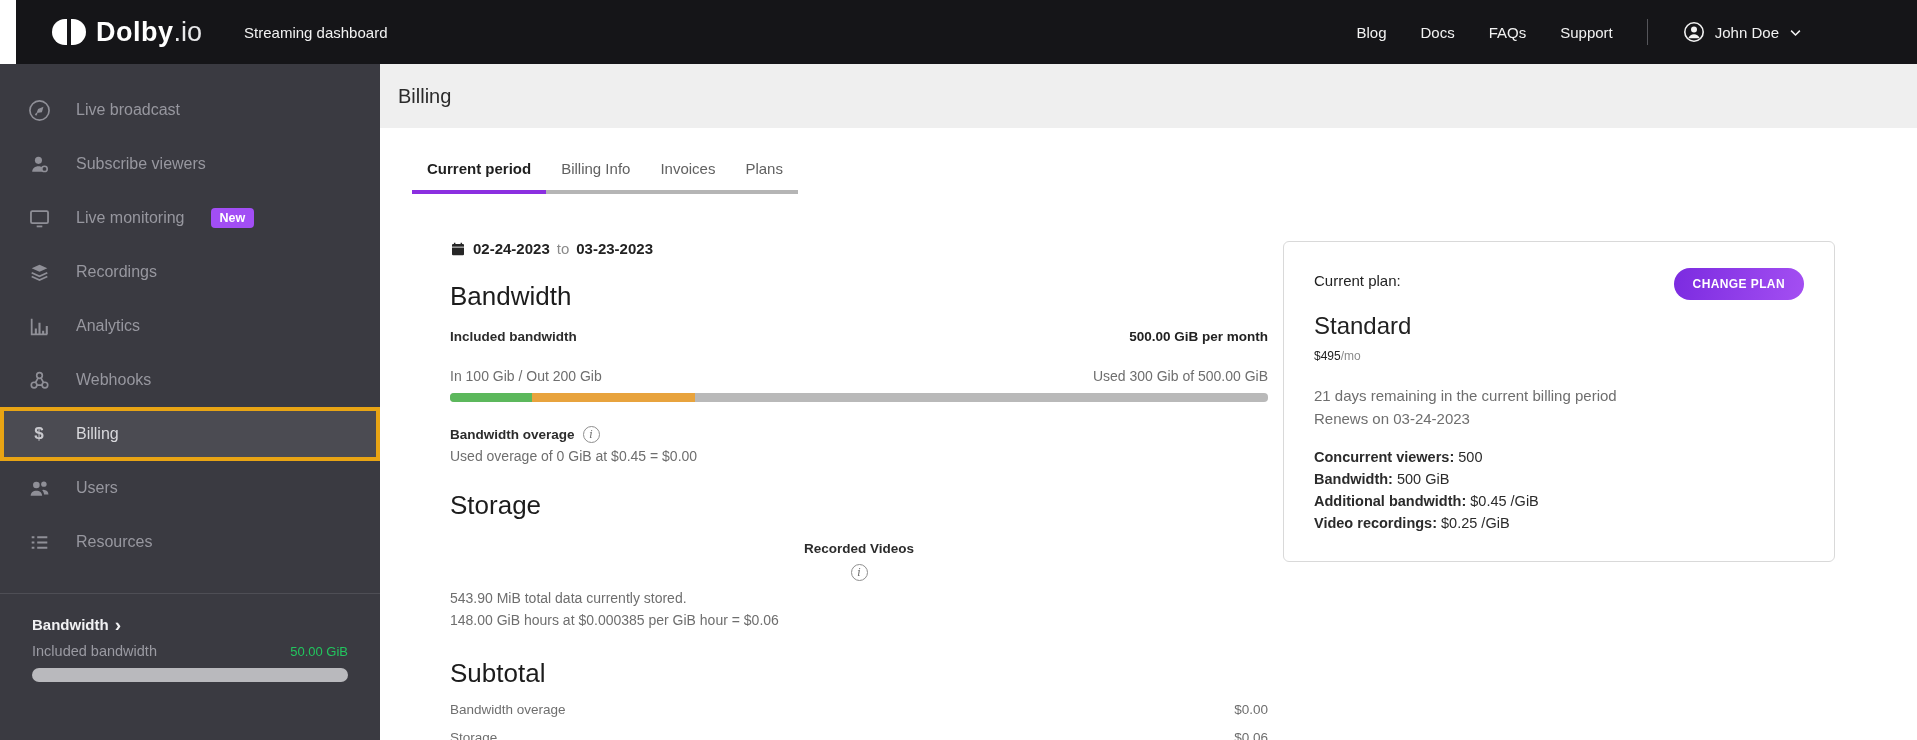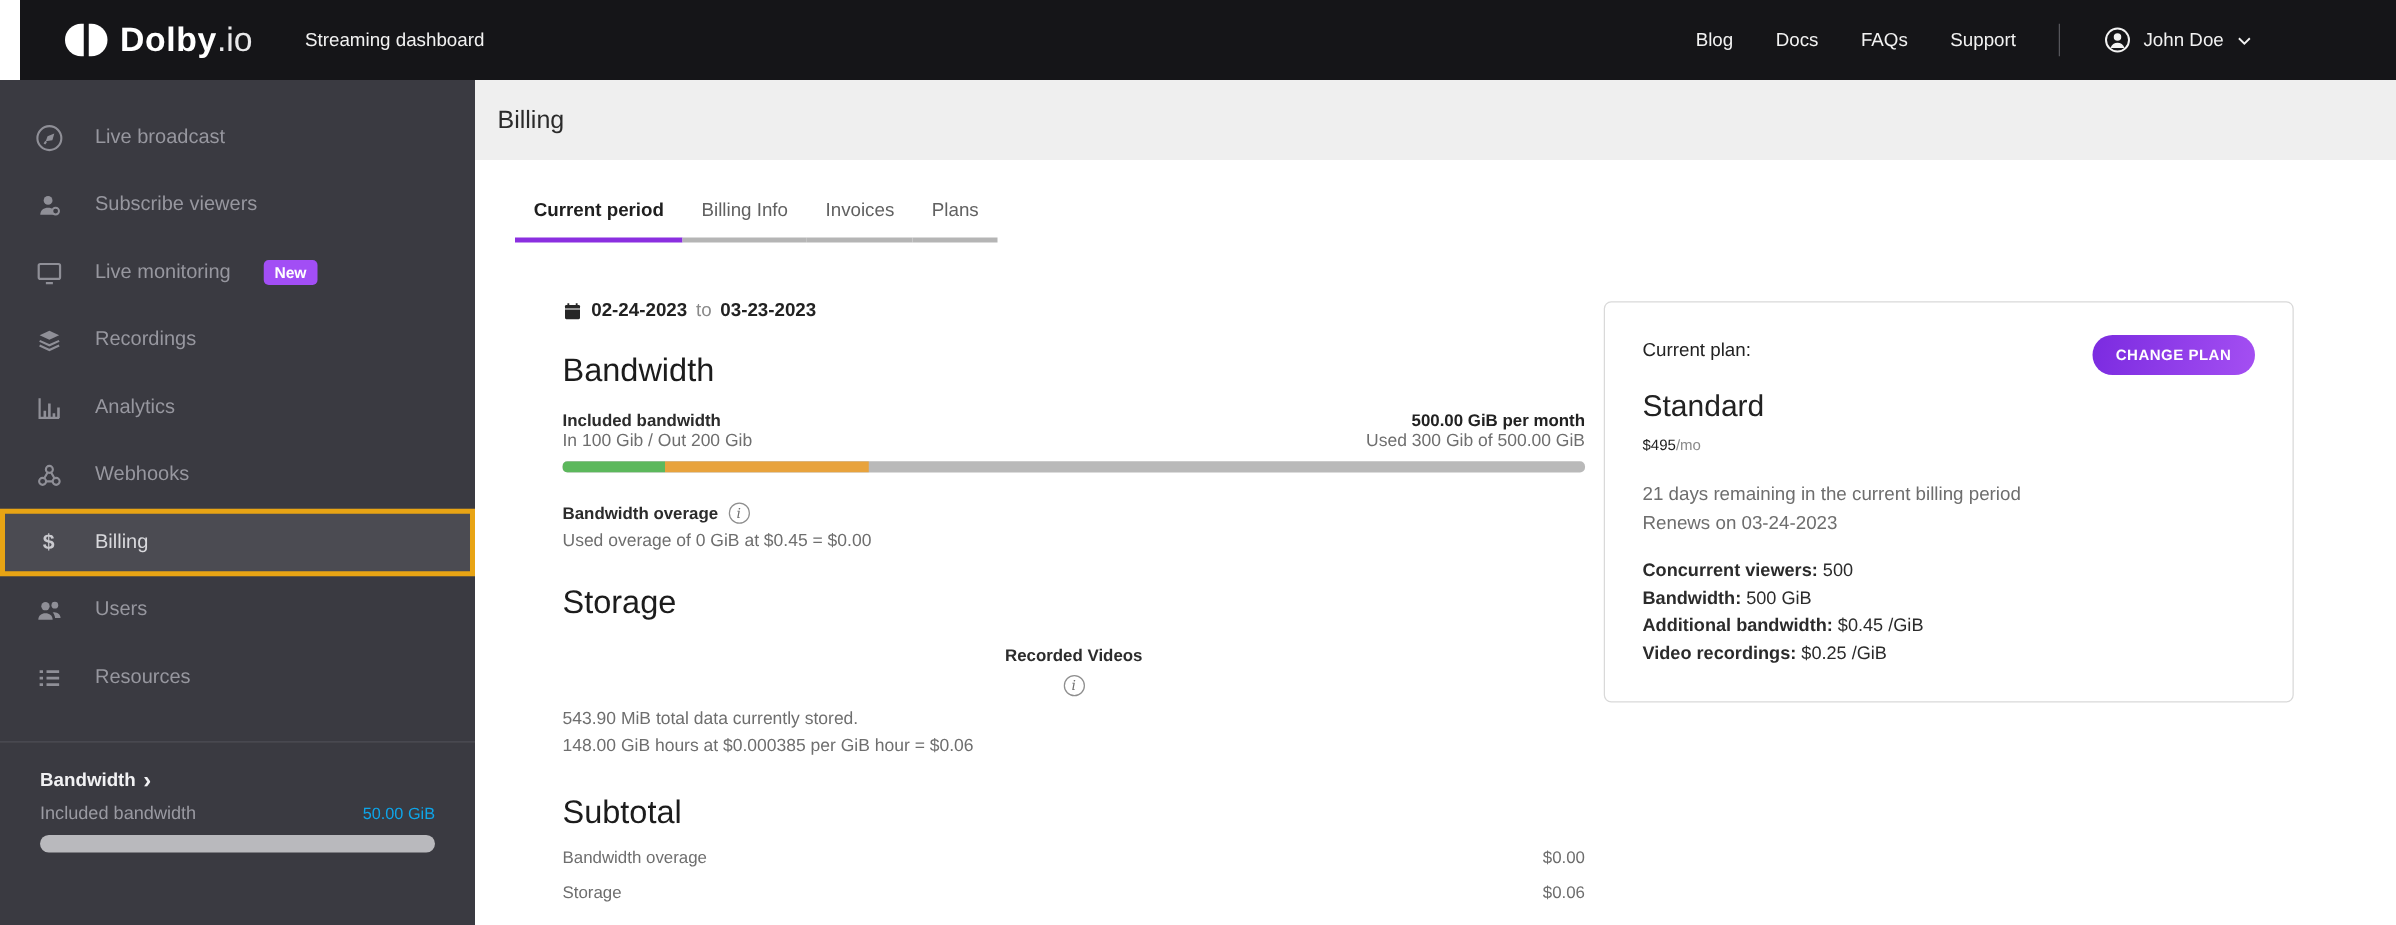--- a/index.html
+++ b/index.html
@@ -52,21 +52,21 @@
   .new-badge {
     background:#a24ef5; color:#fff; font-size:12.5px; font-weight:700;
     padding:3px 9px; border-radius:4px; margin-left:2px;
   }
   .side-divider { height:1px; background:#4e4e55; margin-top:24px; }
   .side-usage { padding:22px 32px 0 32px; }
   .usage-title-row { display:flex; align-items:center; gap:6px; color:#f1f1f3; font-size:15px; font-weight:700; cursor:pointer; }
   .usage-chevron { font-size:19px; font-weight:700; line-height:14px; }
   .usage-row { display:flex; justify-content:space-between; align-items:baseline; margin-top:10px; }
   .usage-label { color:#9a9aa2; font-size:14.5px; }
-  .usage-value { color:#0ea5e9; font-size:13px; }
+  .usage-value { color:#22c55e; font-size:13px; }
   .usage-bar { margin-top:9px; height:14px; border-radius:7px; background:#b9b9bd; width:100%; }
 
   
   .page-header {
     position:absolute; left:380px; top:64px; width:1537px; height:64px;
     background:#efefef; display:flex; align-items:center; padding-left:18px;
   }
   .page-title { font-size:20px; color:#2b2b2b; }
   .main { position:absolute; left:380px; top:128px; width:1537px; height:612px; background:#fff; }
 
@@ -83,21 +83,21 @@
 
   .sec-heading { font-size:26px; font-weight:400; color:#1c1c1c; }
   .h-bandwidth { margin-top:24px; }
   .h-storage { margin-top:26px; }
   .h-subtotal { margin-top:28px; }
 
   .split-row { display:flex; justify-content:space-between; align-items:baseline; }
   .row-included { margin-top:17px; }
   .lbl-bold { font-size:13.5px; font-weight:700; color:#2c2c2c; }
   .val-bold { font-size:13.5px; font-weight:700; color:#222; }
-  .row-inout { margin-top:0; }
+  .row-inout { margin-top:24px; }
   .txt-grey { font-size:14px; color:#6e6e6e; }
 
   .main-bar { margin-top:9px; height:9px; border-radius:4px; overflow:hidden; display:flex; background:#b9b9b9; width:100%; }
   .seg-green { width:10%; background:#5cb85c; }
   .seg-orange { width:20%; background:#e8a33d; }
 
   .label-info-row { display:flex; align-items:center; gap:8px; margin-top:24px; }
   .info-icon {
     width:17px; height:17px; border:1.5px solid #8e8e8e; border-radius:50%;
     display:inline-flex; align-items:center; justify-content:center;

